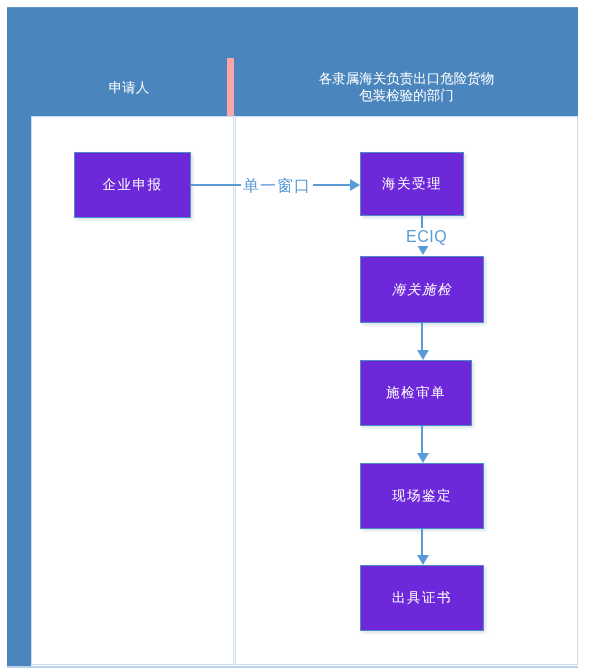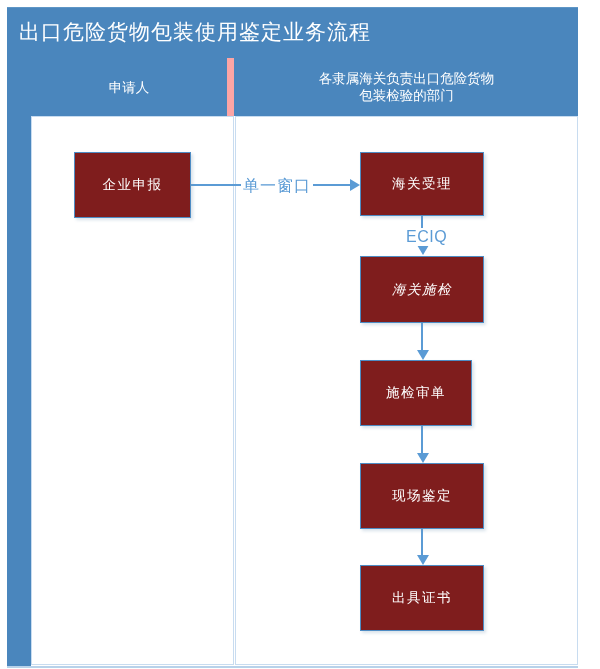--- a/index.html
+++ b/index.html
@@ -101,21 +101,21 @@
     left: 7px;
     top: 666px;
     width: 571px;
     height: 2px;
     background: #B8D2EA;
   }
 
   
   .node {
     position: absolute;
-    background: #7f1d1d;
+    background: #6d28d9;
     border: 1px solid #4E8CC4;
     box-shadow: 2px 2px 3px rgba(120,150,180,0.28);
     color: #ffffff;
     font-size: 13.5px;
     letter-spacing: 1.5px;
     display: flex;
     align-items: center;
     justify-content: center;
     text-align: center;
     box-sizing: border-box;
@@ -162,21 +162,20 @@
     letter-spacing: 0.5px;
     font-size: 16px;
   }
 </style>
 </head>
 <body>
 
 <div id="canvas">
 
   <div class="title-band"></div>
-  <div class="title-text">出口危险货物包装使用鉴定业务流程</div>
 
   <div class="header-band"></div>
   <div class="left-strip"></div>
 
   <div class="header-cell col-a">
     <span>申请人</span>
   </div>
   <div class="header-cell col-b">
     <span>
       <span>各隶属海关负责出口危险货物</span><br>
@@ -201,21 +200,21 @@
   <div class="conn-v" style="left:421px; top:425px; height:30px;"></div>
   <div class="arrow-down" style="left:417px; top:453px;"></div>
 
   <div class="conn-v" style="left:421px; top:528px; height:29px;"></div>
   <div class="arrow-down" style="left:417px; top:555px;"></div>
 
   <div class="node" style="left:74px; top:152px; width:117px; height:66px;">
     <span>企业申报</span>
   </div>
 
-  <div class="node" style="left:360px; top:152px; width:124px; height:64px;">
+  <div class="node" style="left:360px; top:152px; width:104px; height:64px;">
     <span>海关受理</span>
   </div>
 
   <div class="node" style="left:360px; top:256px; width:124px; height:67px;font-style:italic;">
     <span>海关施检</span>
   </div>
 
   <div class="node" style="left:360px; top:360px; width:112px; height:66px;">
     <span>施检审单</span>
   </div>

